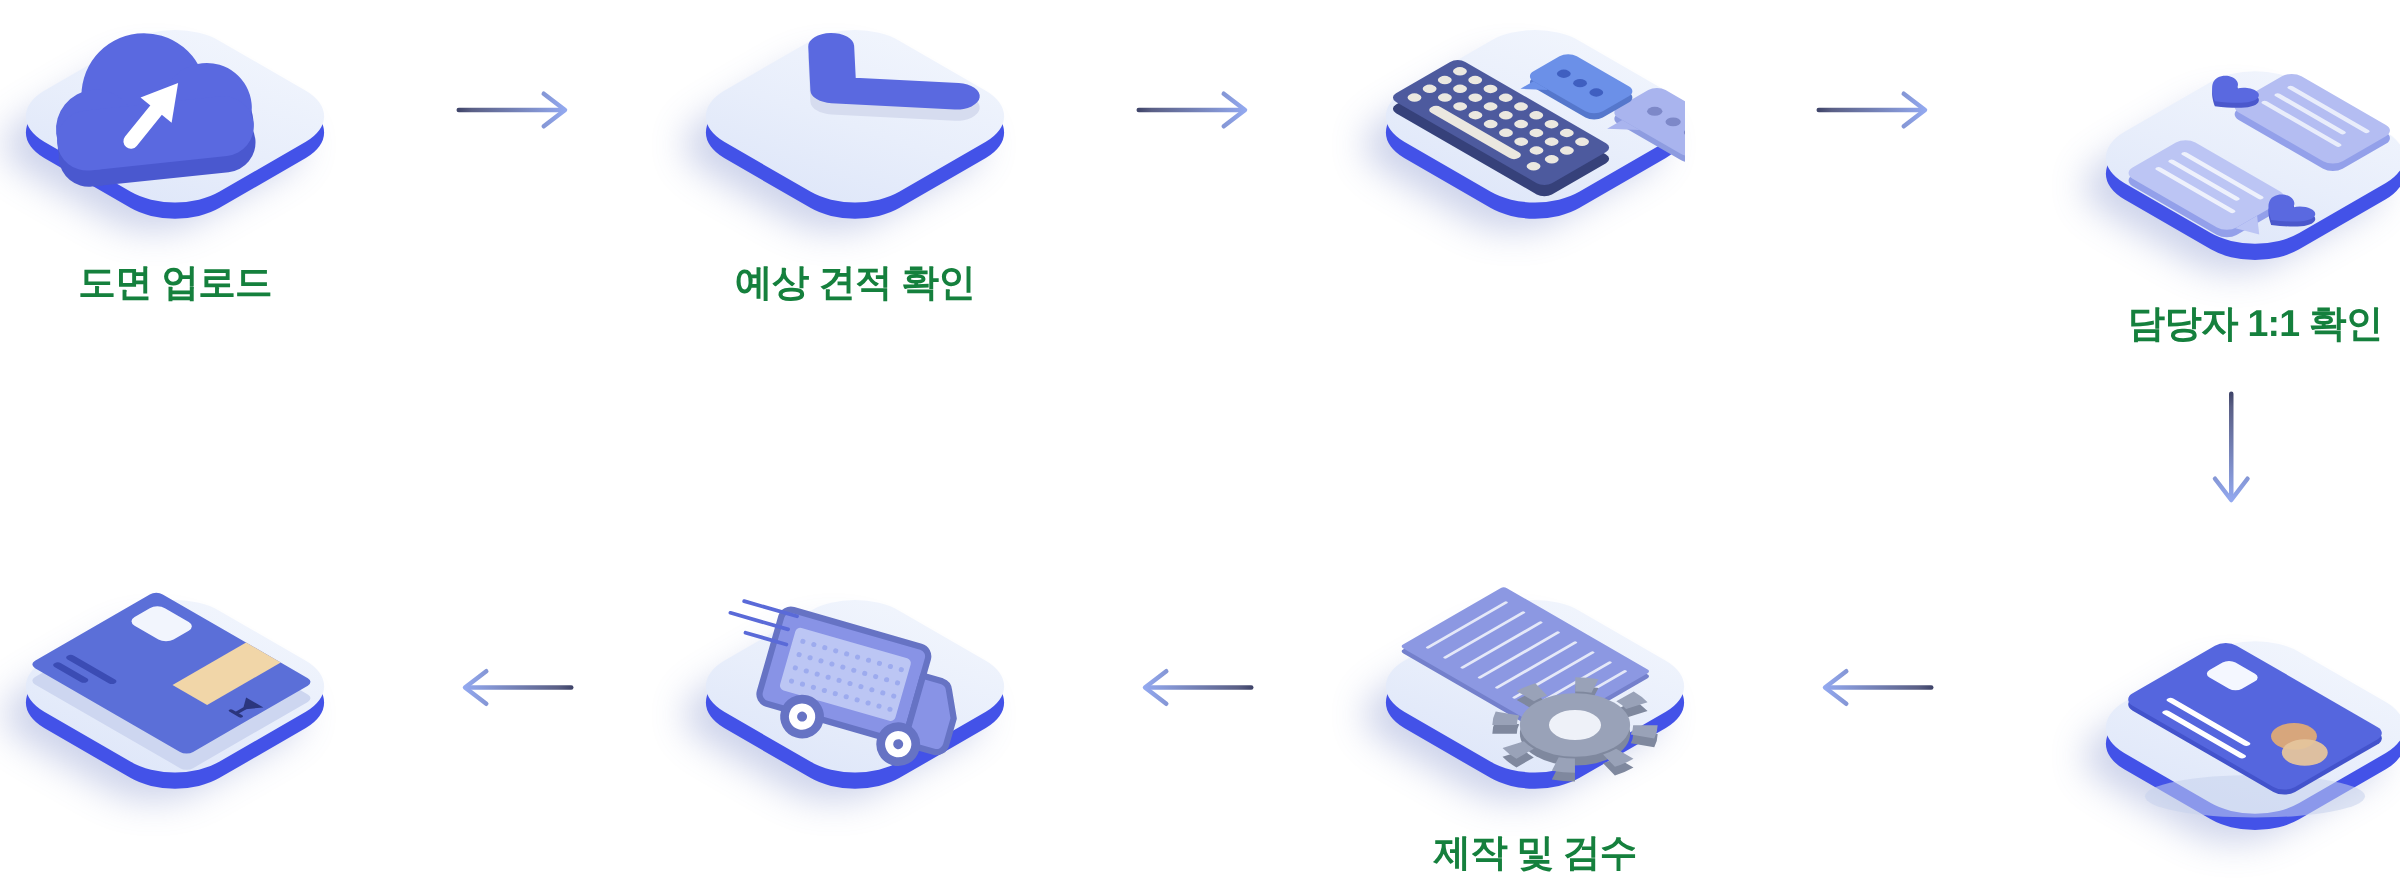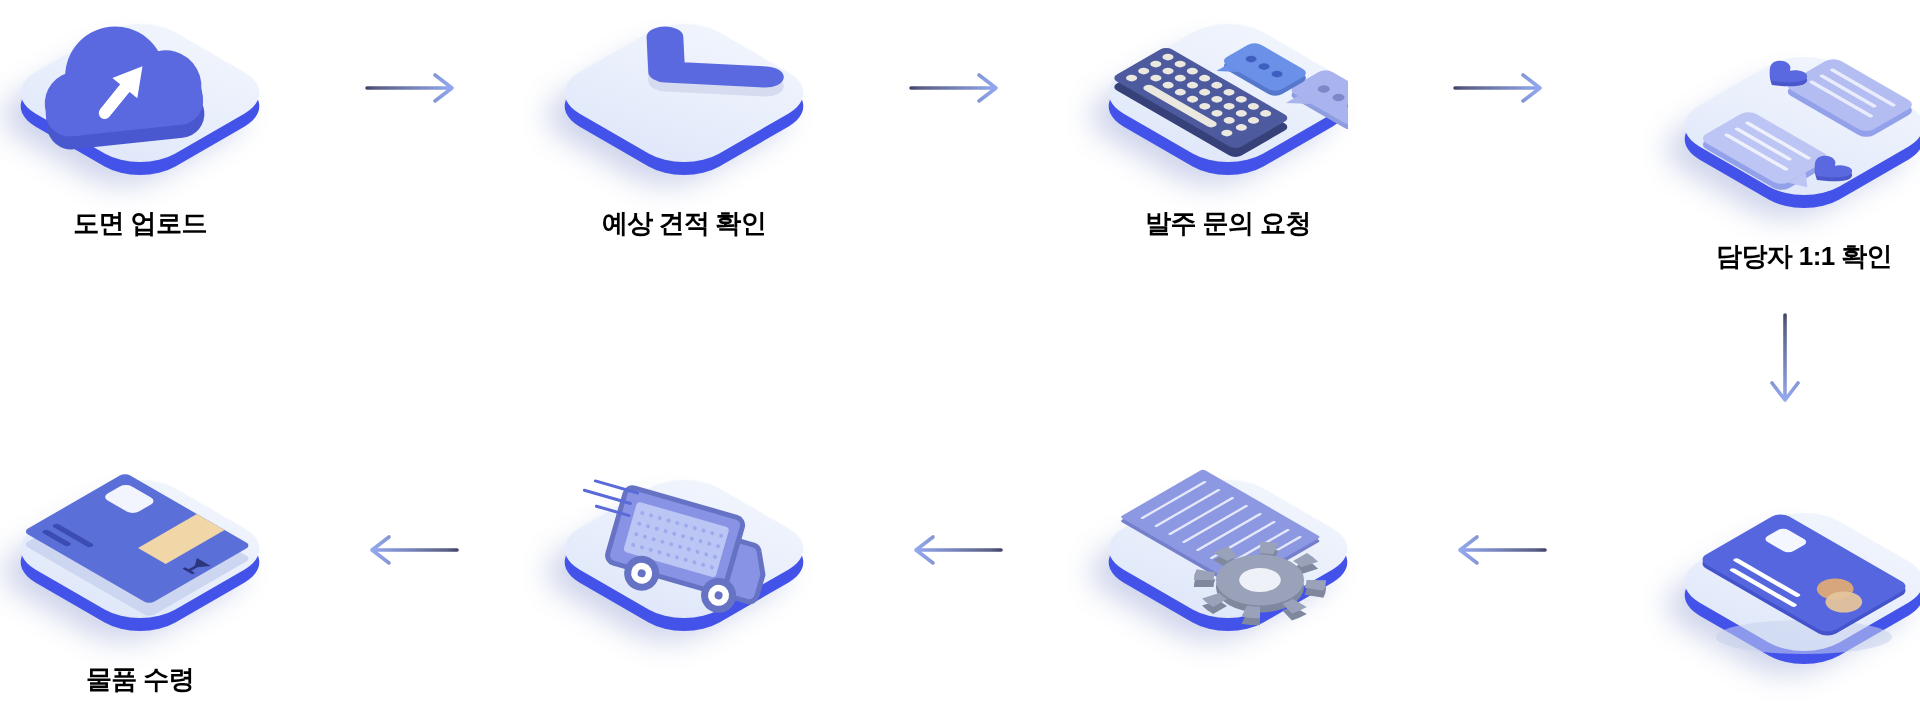--- a/index.html
+++ b/index.html
@@ -11,27 +11,27 @@
   .tile{position:absolute;left:0;top:0;width:280px;height:185px;}
   .tile .edge,.tile .face{
     position:absolute;left:41px;width:198px;height:198px;border-radius:50px;
     transform:scaleY(0.578) rotate(45deg);
   }
   .tile .edge{top:7px;background:#4352e8;box-shadow:0 24px 34px rgba(92,112,190,0.30);}
   .tile .face{top:-6px;background:linear-gradient(165deg,#f1f5fd 0%,#e8eefb 55%,#dfe7f9 100%);}
   .tile svg{position:absolute;left:20px;top:-2px;width:240px;height:190px;}
   .label{
     position:absolute;left:0;top:206px;width:280px;text-align:center;
-    font-size:26px;font-weight:700;color:#000000;letter-spacing:-0.6px;white-space:nowrap;
+    font-size:30px;font-weight:700;color:#15803d;letter-spacing:-0.6px;white-space:nowrap;
   }
   .arrow{position:absolute;}
   .a-right,.a-left{width:96px;height:34px;}
   .a-down{width:34px;height:96px;}
   
-  .c1{left:0px;} .c2{left:544px;font-family:Liberation Serif, serif;} .c3{left:1088px;} .c4{left:1664px;margin-top:33px;}
+  .c1{left:0px;} .c2{left:544px;} .c3{left:1088px;} .c4{left:1664px;margin-top:33px;}
   .rtop{top:0px;} .rbottom{top:456px;}
 </style>
 </head>
 <body>
 
 <div id="canvas">
 
   <div class="step c1 rtop">
     <div class="tile">
       <div class="edge"></div>
@@ -105,21 +105,20 @@
             <line x1="-74" y1="0" x2="48" y2="0"></line>
             <line x1="-74" y1="14" x2="48" y2="14"></line>
             <line x1="-74" y1="28" x2="48" y2="28"></line>
             <line x1="-74" y1="42" x2="-70" y2="42"></line>
             <line x1="36" y1="42" x2="48" y2="42"></line>
           </g>
           <line x1="-54" y1="42" x2="18" y2="42" stroke="#ebe8e0" stroke-width="9" stroke-linecap="round"></line>
         </g>
       </svg>
     </div>
-    <div class="label">발주 문의 요청</div>
   </div>
 
   <div class="step c4 rtop">
     <div class="tile">
       <div class="edge"></div>
       <div class="face"></div>
       <svg viewBox="0 0 240 190">
         <g transform="matrix(0.866,0.5,-0.866,0.5,126,92)">
 
           <rect x="-53" y="-80" width="96" height="58" rx="9" fill="#93a0ea" transform="translate(6,6)"></rect>
@@ -198,20 +197,21 @@
           <g transform="translate(7,7)" fill="none">
             <circle cx="0" cy="0" r="36" fill="#7f889e"></circle>
             <circle cx="0" cy="0" r="46" stroke="#7f889e" stroke-width="16" stroke-dasharray="13 23.1"></circle>
           </g>
           <circle cx="0" cy="0" r="46" fill="none" stroke="#99a2b8" stroke-width="16" stroke-dasharray="13 23.1"></circle>
           <circle cx="0" cy="0" r="36" fill="#99a2b8"></circle>
           <circle cx="0" cy="0" r="17" fill="#eef1f8"></circle>
         </g>
       </svg>
     </div>
+    <div class="label">제작 및 검수</div>
   </div>
 
   <div class="step c2 rbottom">
     <div class="tile">
       <div class="edge"></div>
       <div class="face"></div>
       <svg viewBox="0 0 240 190">
         <g transform="rotate(16 120 95)">
           <g stroke="#6673c4" stroke-width="5" fill="#8893e6" stroke-linejoin="round">
             <rect x="48" y="50" width="122" height="78" rx="8"></rect>
@@ -255,21 +255,20 @@
             <rect x="6.5" y="9" width="3" height="8"></rect>
             <rect x="2" y="16" width="12" height="3" rx="1.5"></rect>
           </g>
           <g fill="#3b4cb4">
             <rect x="-64" y="30" width="44" height="6" rx="3"></rect>
             <rect x="-64" y="42" width="30" height="6" rx="3"></rect>
           </g>
         </g>
       </svg>
     </div>
-    <div class="label">물품 수령</div>
   </div>
 
   <svg class="arrow a-right" style="left:364px;top:71px;" viewBox="0 0 96 34">
     <defs>
         <linearGradient id="gr1" gradientUnits="userSpaceOnUse" x1="3" y1="17" x2="89" y2="17">
       <stop offset="0" stop-color="#41466b"></stop>
           <stop offset="0.12" stop-color="#5a5f85"></stop>
           <stop offset="1" stop-color="#93a9f0"></stop>
     </linearGradient>
       </defs>

